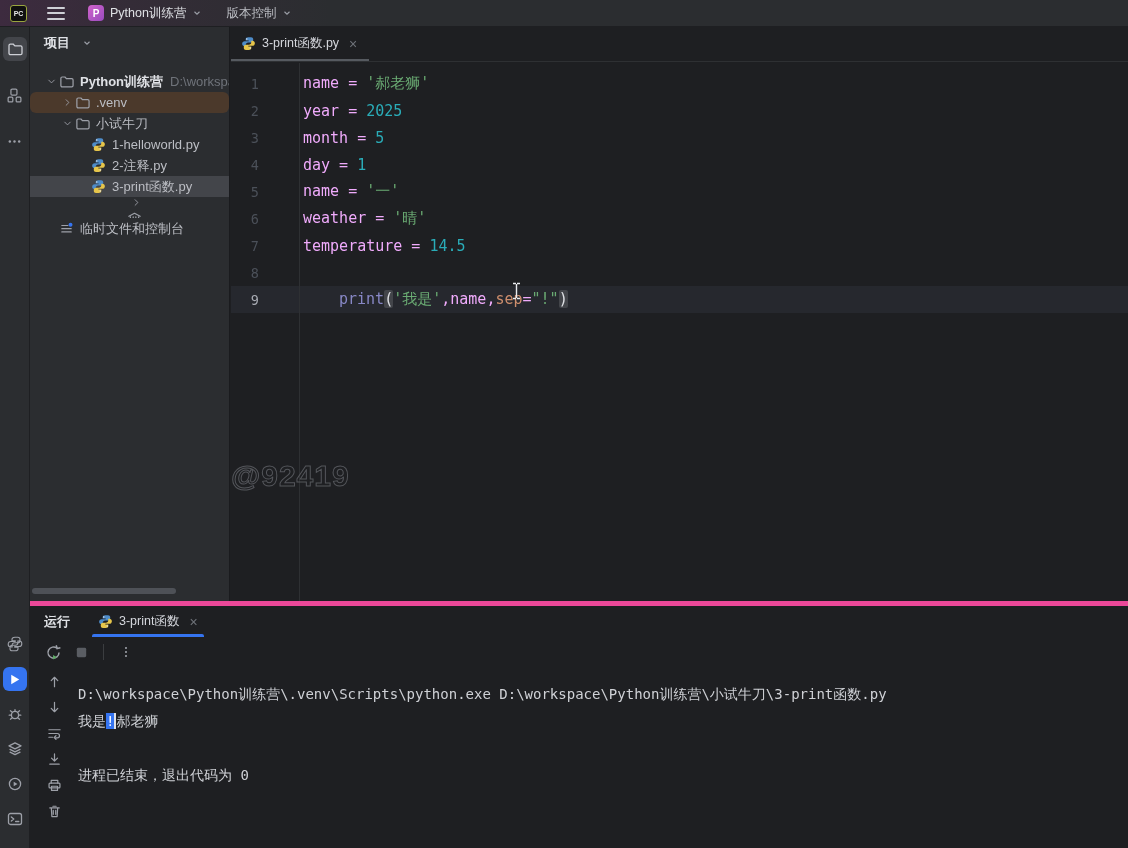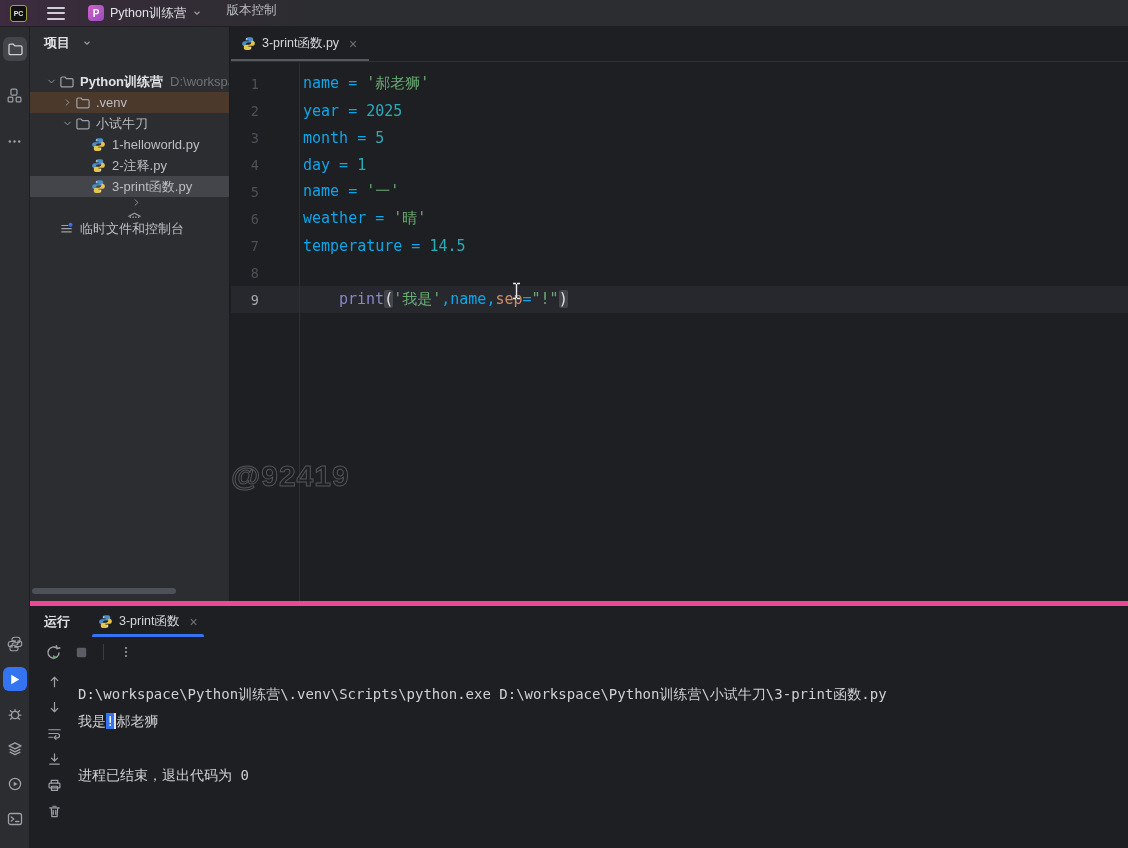--- a/index.html
+++ b/index.html
@@ -17,21 +17,21 @@
     font-weight:bold; display:flex; align-items:center; justify-content:center; letter-spacing:0; }
   #hamburger { margin-left:20px; width:18px; height:13px; display:flex; flex-direction:column;
     justify-content:space-between; cursor:pointer; }
   #hamburger span { display:block; height:2px; background:#ced0d6; border-radius:1px; }
   .tb-widget { display:flex; align-items:center; gap:6px; height:22px; padding:0 6px;
     border-radius:4px; font-size:12.5px; color:#dfe1e5; cursor:pointer; }
   #proj-widget { margin-left:17px; }
   #p-badge { width:16px; height:16px; border-radius:4px;
     background:linear-gradient(135deg,#d063cb,#9a4bbf); color:#fff; font-size:10px;
     font-weight:bold; display:flex; align-items:center; justify-content:center; }
-  #vcs-widget { margin-left:12px; color:#bcbec4;flex-direction:column; }
+  #vcs-widget { margin-left:12px; color:#bcbec4; }
 
   
   #leftbar { position:absolute; left:0; top:27px; width:30px; height:821px;
     background:#2b2d30; border-right:1px solid #1e1f22; }
   .tool-btn { width:24px; height:24px; border-radius:6px; display:flex; align-items:center;
     justify-content:center; margin:0 auto; cursor:pointer; }
   .tool-btn.active-gray { background:#43454a; }
   .tool-btn.active-blue { background:#3574f0; }
   #lb-top { position:absolute; top:10px; left:0; right:0; display:flex;
     flex-direction:column; gap:22px; align-items:center; }
@@ -40,21 +40,21 @@
 
   
   #project-panel { position:absolute; left:30px; top:27px; width:200px; height:574px;
     background:#2b2d30; border-right:1px solid #1a1b1e; }
   #pp-header { height:32px; display:flex; align-items:center; padding-left:14px; gap:12px;
     font-size:13px; font-weight:bold; color:#dfe1e5; }
   #tree { position:absolute; top:44px; left:0; right:0; }
   .trow { height:21px; display:flex; align-items:center; font-size:13px; color:#bcbec4;
     white-space:nowrap; overflow:hidden; cursor:pointer; }
   .trow.sel { background:#43454a; }
-  .trow.warm { background:#4b392b; }
+  .trow.warm { background:#4b392b;border-radius:6px; }
   .trow .sp { display:inline-block; width:14px; flex:0 0 14px; }
   .trow .chev { width:14px; flex:0 0 14px; display:inline-flex; justify-content:center; }
   .trow .fic { width:17px; flex:0 0 17px; margin-right:5px; display:inline-flex; justify-content:center; }
   .t-bold { font-weight:bold; color:#dfe1e5; }
   .t-path { color:#6f737a; margin-left:7px; }
   #pp-hscroll { position:absolute; left:2px; top:561px; width:144px; height:6px;
     background:#4e5157; border-radius:3px; cursor:pointer; }
 
   
   #editor { position:absolute; left:231px; top:27px; width:897px; height:574px; background:#1e1f22; }
@@ -64,21 +64,21 @@
   .etab::after { content:""; position:absolute; left:0; right:0; bottom:0; height:2px; background:#565a60; }
   .tab-close { color:#6f737a; font-size:14px; line-height:1; margin-left:4px; cursor:pointer; }
   #code { position:absolute; left:0; top:36px; right:0; padding-top:7px;
     font-family:"DejaVu Sans Mono","Liberation Mono",monospace; font-size:15px; }
   #code::before { content:""; position:absolute; left:68px; top:0; bottom:-460px; width:1px; background:#2e3033; }
   .cl { height:27px; display:flex; align-items:center; }
   .cl.cur { background:#26282e; }
   .cl .ln { width:28px; flex:0 0 28px; text-align:right; color:#4b5059; font-size:13.5px;
     margin-right:44px; cursor:pointer; }
   .cl.cur .ln { color:#a8abb3; }
-  .tk-plain { color:#0ea5e9;text-align:right; }
+  .tk-plain { color:#f0abfc;text-align:right; }
   .tk-str   { color:#6aab73; }
   .tk-num   { color:#2aacb8; }
   .tk-func  { color:#8888c6;margin-left:36px; }
   .tk-param { color:#cd8e6d; }
   .tk-brk   { color:#dfe1e5; background:#43454a; border-radius:2px; }
   #watermark { position:absolute; left:231px; top:459px; font-size:30px; font-weight:bold;
     letter-spacing:1px; color:rgba(90,92,98,0.45);text-align:right; -webkit-text-stroke:1px #54565b;
     -webkit-text-fill-color:transparent; }
   #ibeam { position:absolute; left:511px; top:282px; }
 

